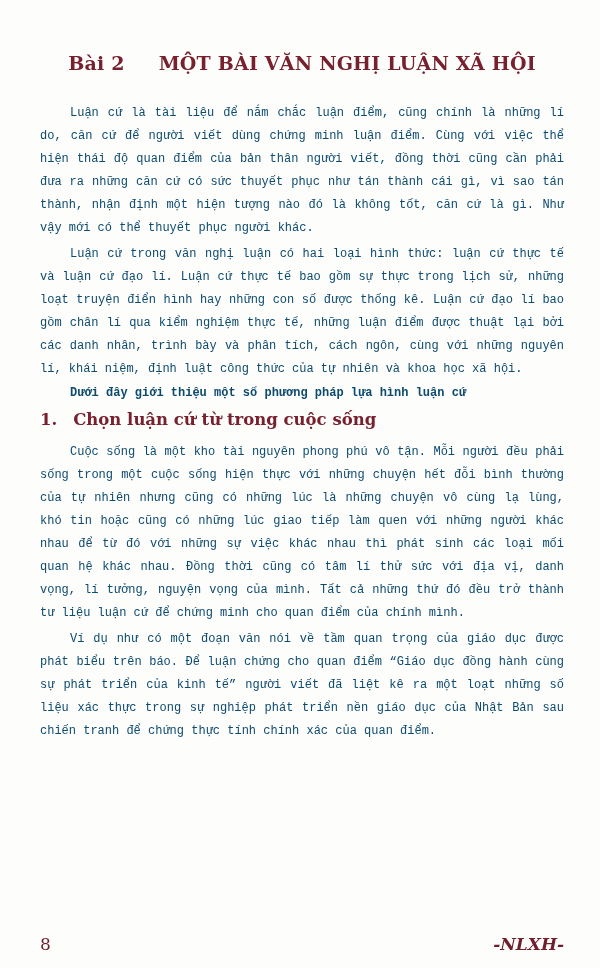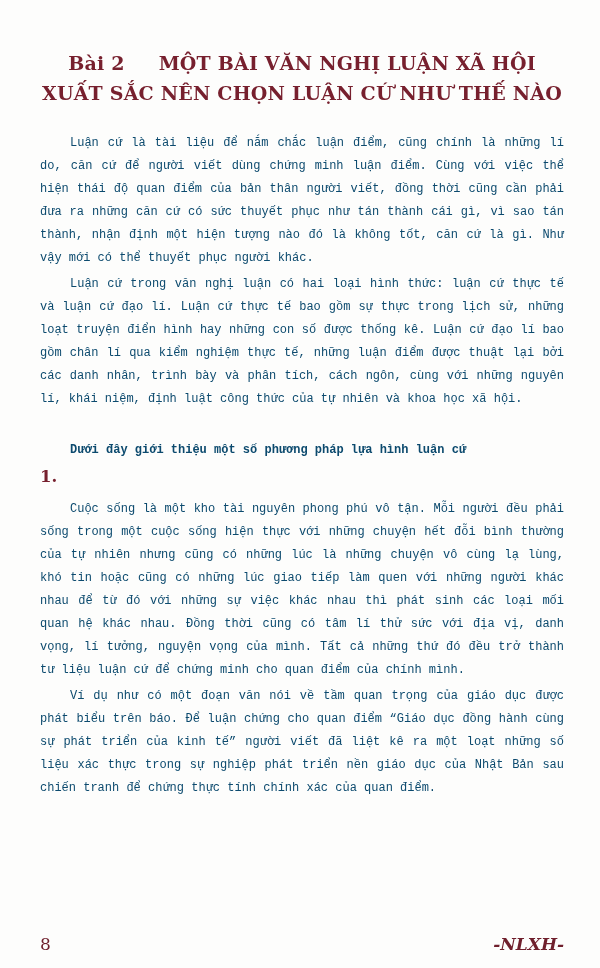--- a/index.html
+++ b/index.html
@@ -30,21 +30,21 @@
   
   .body-text p {
     margin: 0 0 3px 0;
     font-size: 12px;
     line-height: 23px;
     text-align: justify;
     text-indent: 30px;
     color: #0c4a6e;
     font-family: Liberation Mono, monospace;
   }
-  p.space-after { margin-bottom: 28px; }
+  p.space-after { margin-bottom: 1px; }
   .intro-line {
     font-weight: bold;
     font-size: 16px;
     line-height: 23px;
     text-indent: 30px;
     margin: 0 0 16px 0;
     color: #77202e;
   }
   .section-heading {
     display: flex;
@@ -107,31 +107,31 @@
 </style>
 </head>
 <body>
 
 <div class="page">
 
   <header class="title-block">
     <div class="title-line">
       <span class="lesson">Bài 2</span><span>MỘT BÀI VĂN NGHỊ LUẬN XÃ HỘI</span>
     </div>
-    <div class="title-line">XUẤT SẮC NÊN CHỌN LUẬN CỨ NHƯ THẾ NÀO</div>
   </header>
 
   <main class="body-text">
     <p class="space-after-0">Luận cứ là tài liệu để nắm chắc luận điểm, cũng chính là những lí do, căn cứ để người viết dùng chứng minh luận điểm. Cùng với việc thể hiện thái độ quan điểm của bản thân người viết, đồng thời cũng cần phải đưa ra những căn cứ có sức thuyết phục như tán thành cái gì, vì sao tán thành, nhận định một hiện tượng nào đó là không tốt, căn cứ là gì. Như vậy mới có thể thuyết phục người khác.</p>
     <p class="space-after">Luận cứ trong văn nghị luận có hai loại hình thức: luận cứ thực tế và luận cứ đạo lí. Luận cứ thực tế bao gồm sự thực trong lịch sử, những loạt truyện điển hình hay những con số được thống kê. Luận cứ đạo lí bao gồm chân lí qua kiểm nghiệm thực tế, những luận điểm được thuật lại bởi các danh nhân, trình bày và phân tích, cách ngôn, cùng với những nguyên lí, khái niệm, định luật công thức của tự nhiên và khoa học xã hội.</p>
 
     <p class="intro-line">Dưới đây giới thiệu một số phương pháp lựa hình luận cứ</p>
 
     <div class="section-heading">
       <span>1.</span>
+      <span>Chọn luận cứ từ trong cuộc sống</span>
     </div>
     <p>Cuộc sống là một kho tài nguyên phong phú vô tận. Mỗi người đều phải sống trong một cuộc sống hiện thực với những chuyện hết đỗi bình thường của tự nhiên nhưng cũng có những lúc là những chuyện vô cùng lạ lùng, khó tin hoặc cũng có những lúc giao tiếp làm quen với những người khác nhau để từ đó với những sự việc khác nhau thì phát sinh các loại mối quan hệ khác nhau. Đồng thời cũng có tâm lí thử sức với địa vị, danh vọng, lí tưởng, nguyện vọng của mình. Tất cả những thứ đó đều trở thành tư liệu luận cứ để chứng minh cho quan điểm của chính mình.</p>
     <p>Ví dụ như có một đoạn văn nói về tầm quan trọng của giáo dục được phát biểu trên báo. Để luận chứng cho quan điểm “Giáo dục đồng hành cùng sự phát triển của kinh tế” người viết đã liệt kê ra một loạt những số liệu xác thực trong sự nghiệp phát triển nền giáo dục của Nhật Bản sau chiến tranh để chứng thực tính chính xác của  quan điểm.</p>
 
   </main>
 
 
   <footer class="footer">
     <span class="pagenum">8</span>
     <span class="series">-NLXH-</span>

